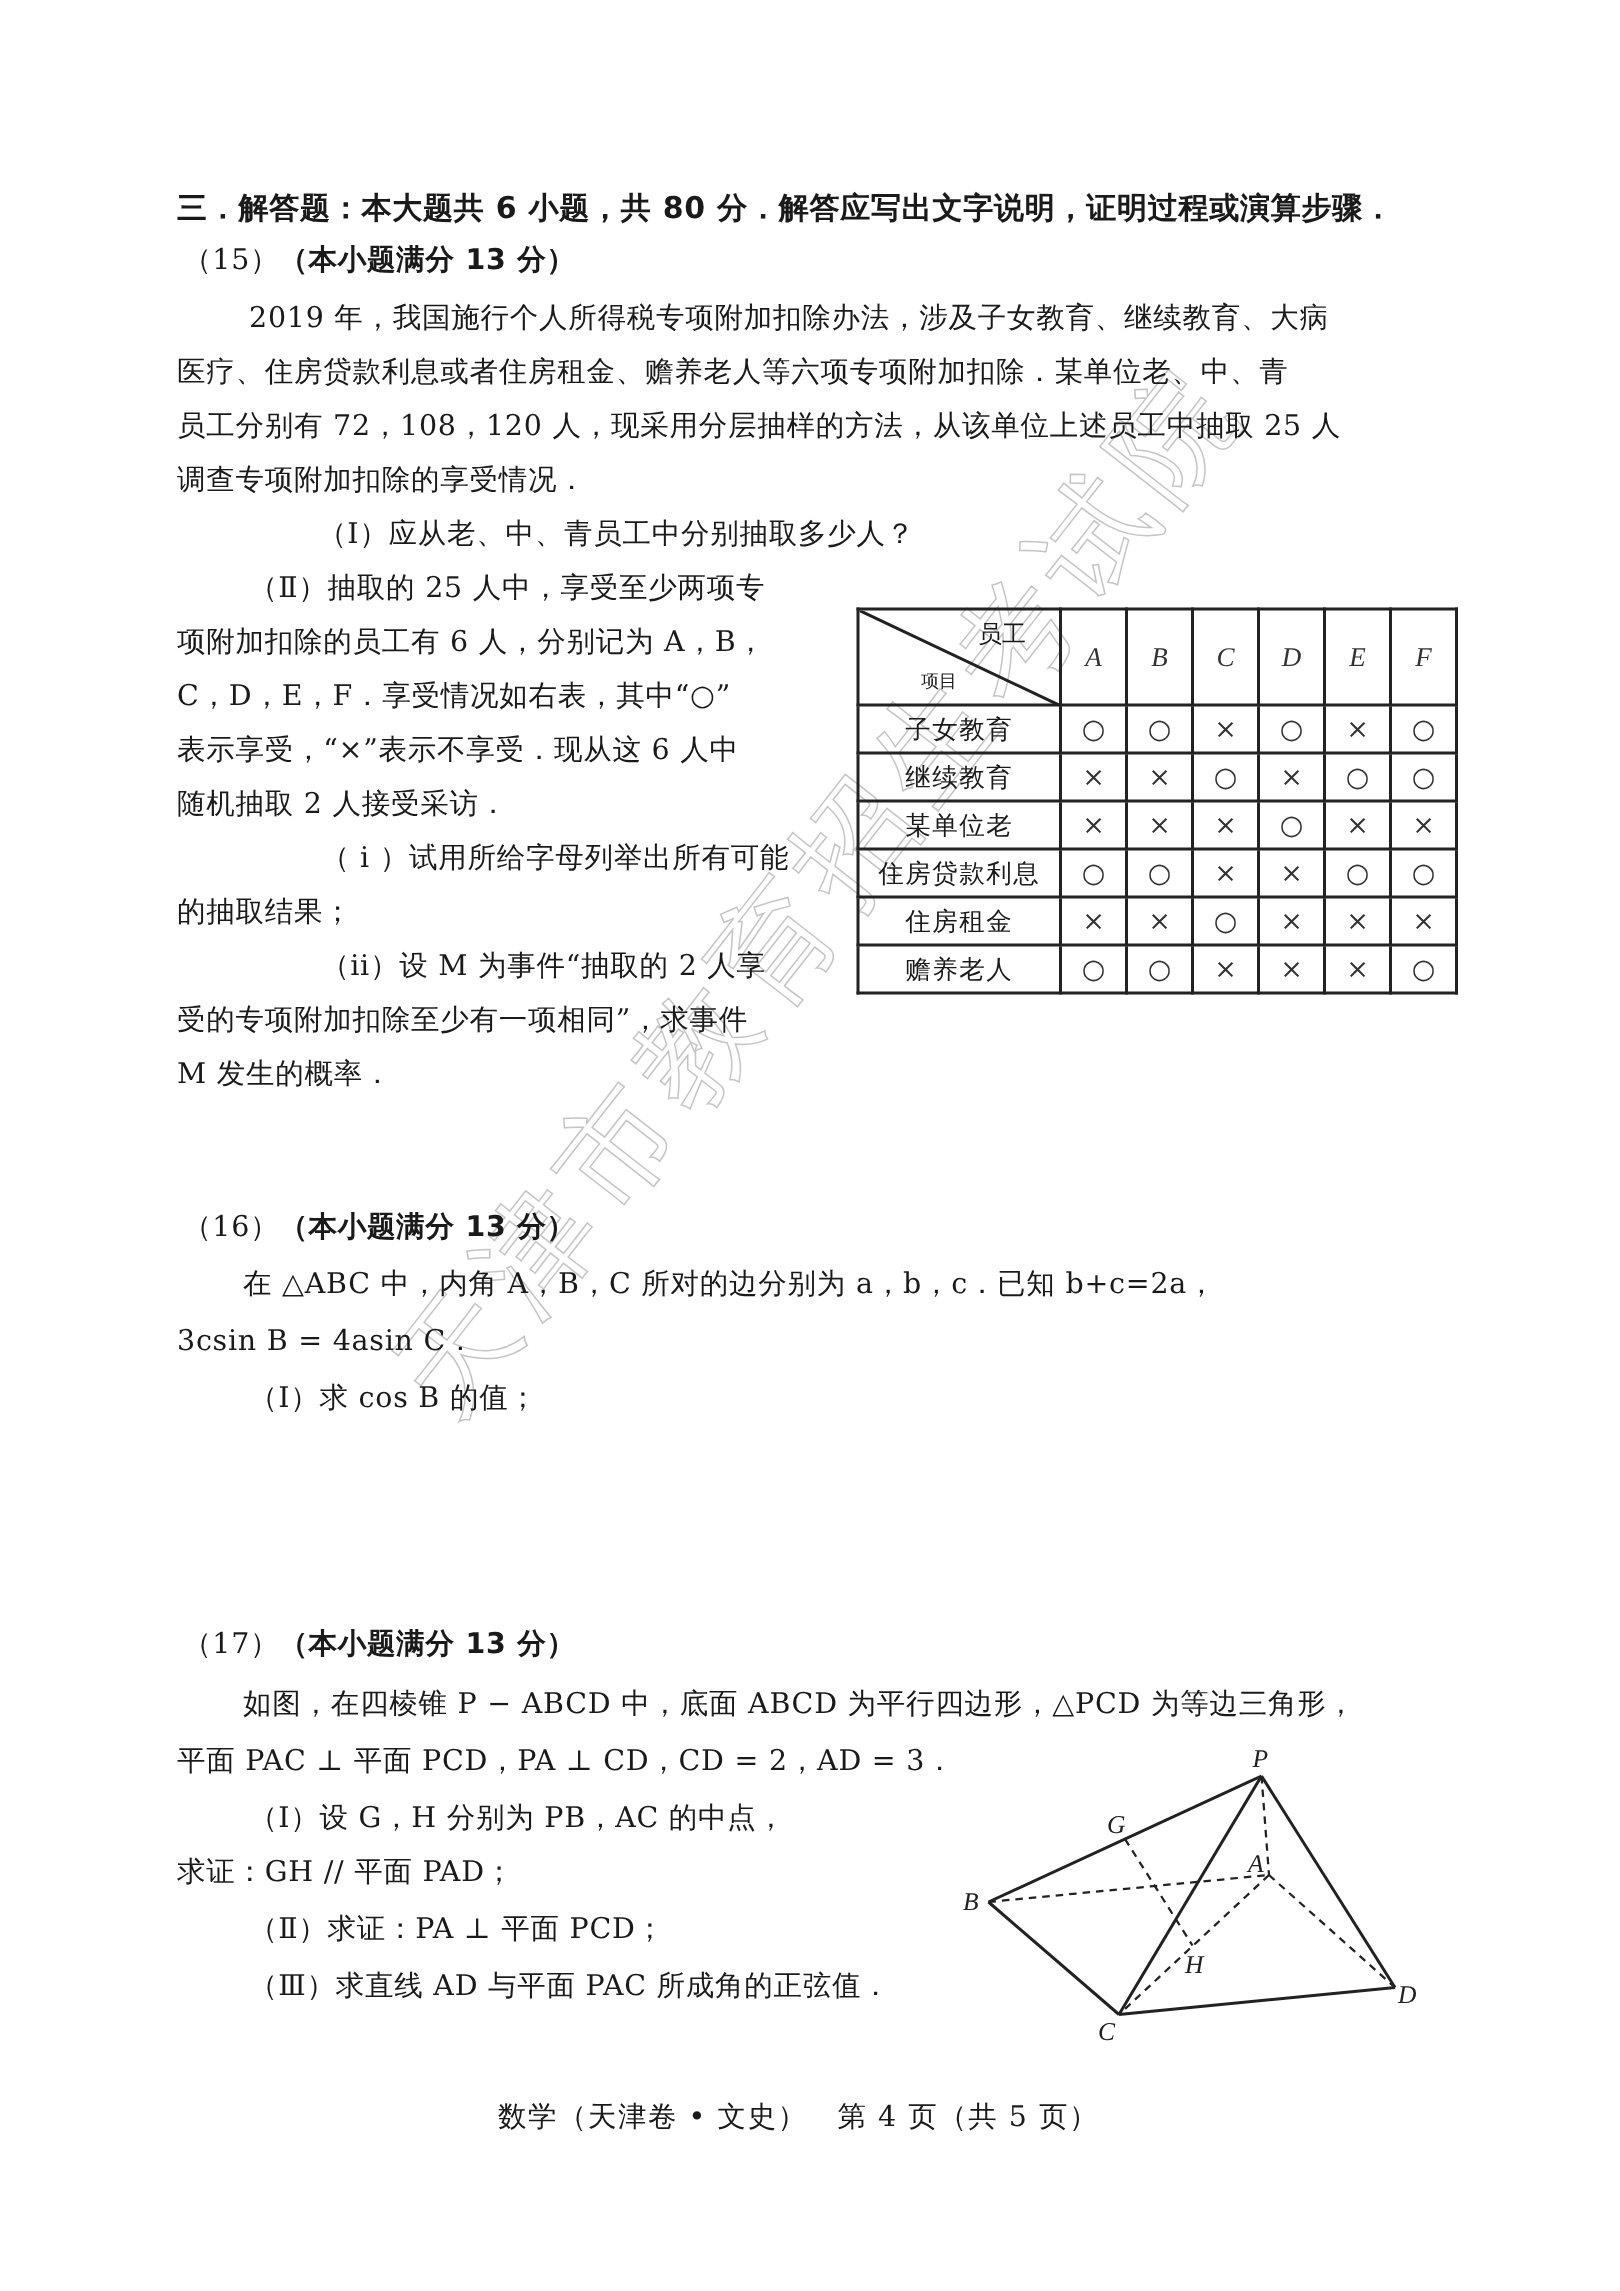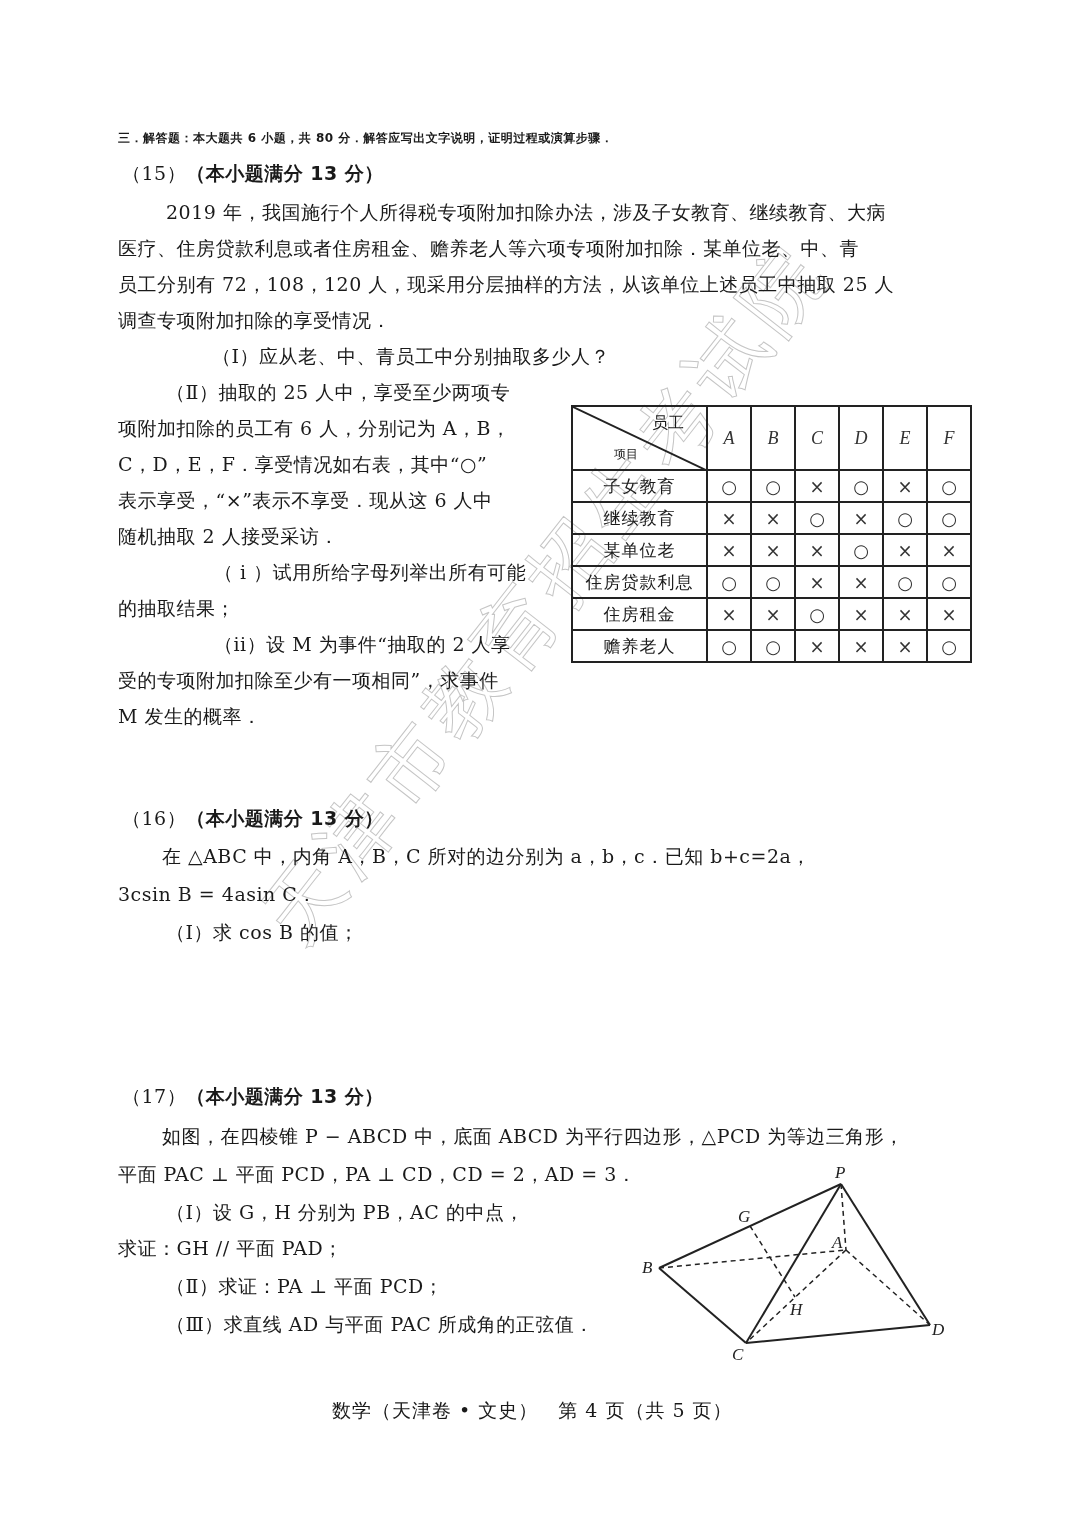--- a/index.html
+++ b/index.html
@@ -50,21 +50,21 @@
     svg.fig { position: absolute; left: 630px; top: 1160px; }
     .footer { position: absolute; top: 1398px; left: 332px; font-size: 19px; letter-spacing: 1px; }
   </style>
 </head>
 <body>
 
 <div class="page">
 
   <div class="watermark">天津市教育招生考试院</div>
 
-  <div class="line bold" style="left:118px; top:126px; font-size:12px;">三．解答题：本大题共 6 小题，共 80 分．解答应写出文字说明，证明过程或演算步骤．</div>
+  <div class="line bold" style="left:118px; top:126px; font-size:20px;">三．解答题：本大题共 6 小题，共 80 分．解答应写出文字说明，证明过程或演算步骤．</div>
 
   <div class="line" style="left:122px; top:161px;">
     <span>（15）</span><span class="bold">（本小题满分 13 分）</span>
   </div>
   <div class="line" style="left:166px; top:200px;">2019 年，我国施行个人所得税专项附加扣除办法，涉及子女教育、继续教育、大病</div>
   <div class="line" style="left:118px; top:236px;">医疗、住房贷款利息或者住房租金、赡养老人等六项专项附加扣除．某单位老、中、青</div>
   <div class="line" style="left:118px; top:272px;">员工分别有 72，108，120 人，现采用分层抽样的方法，从该单位上述员工中抽取 25 人</div>
   <div class="line" style="left:118px; top:308px;">调查专项附加扣除的享受情况．</div>
   <div class="line" style="left:184px; top:344px;margin-left:28px;">（Ⅰ）应从老、中、青员工中分别抽取多少人？</div>
   <div class="line" style="left:166px; top:380px;">（Ⅱ）抽取的 25 人中，享受至少两项专</div>

